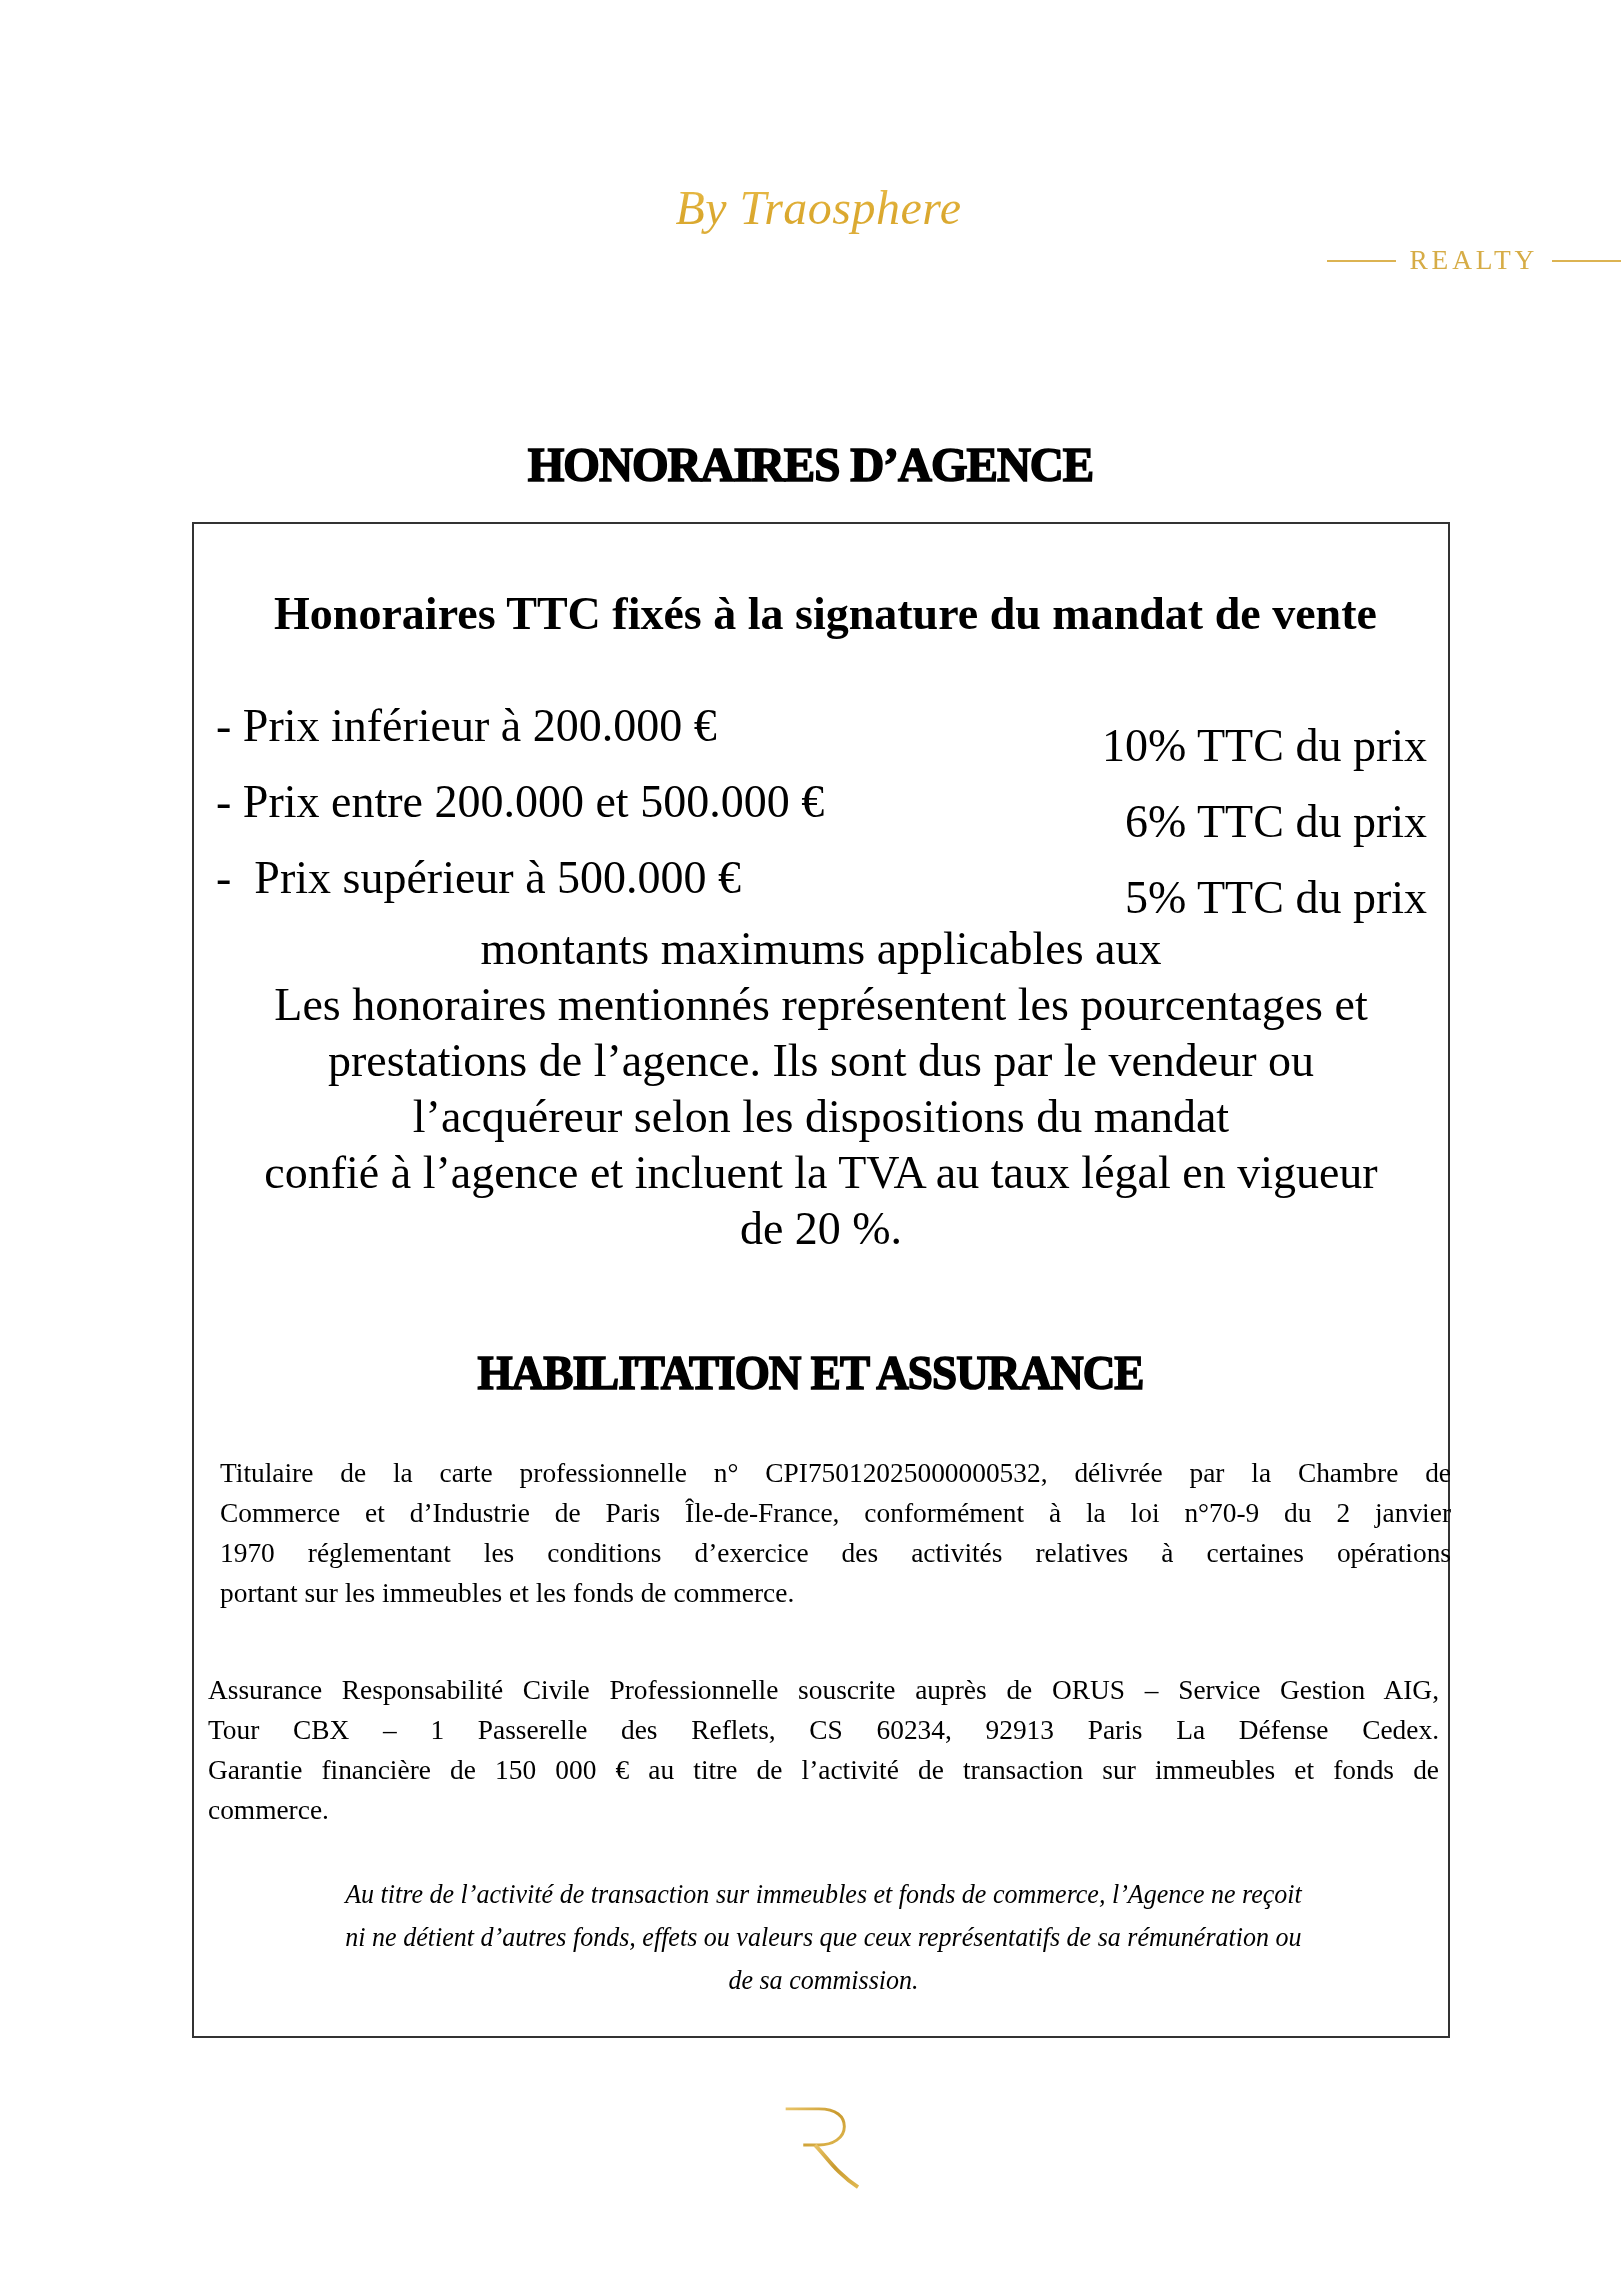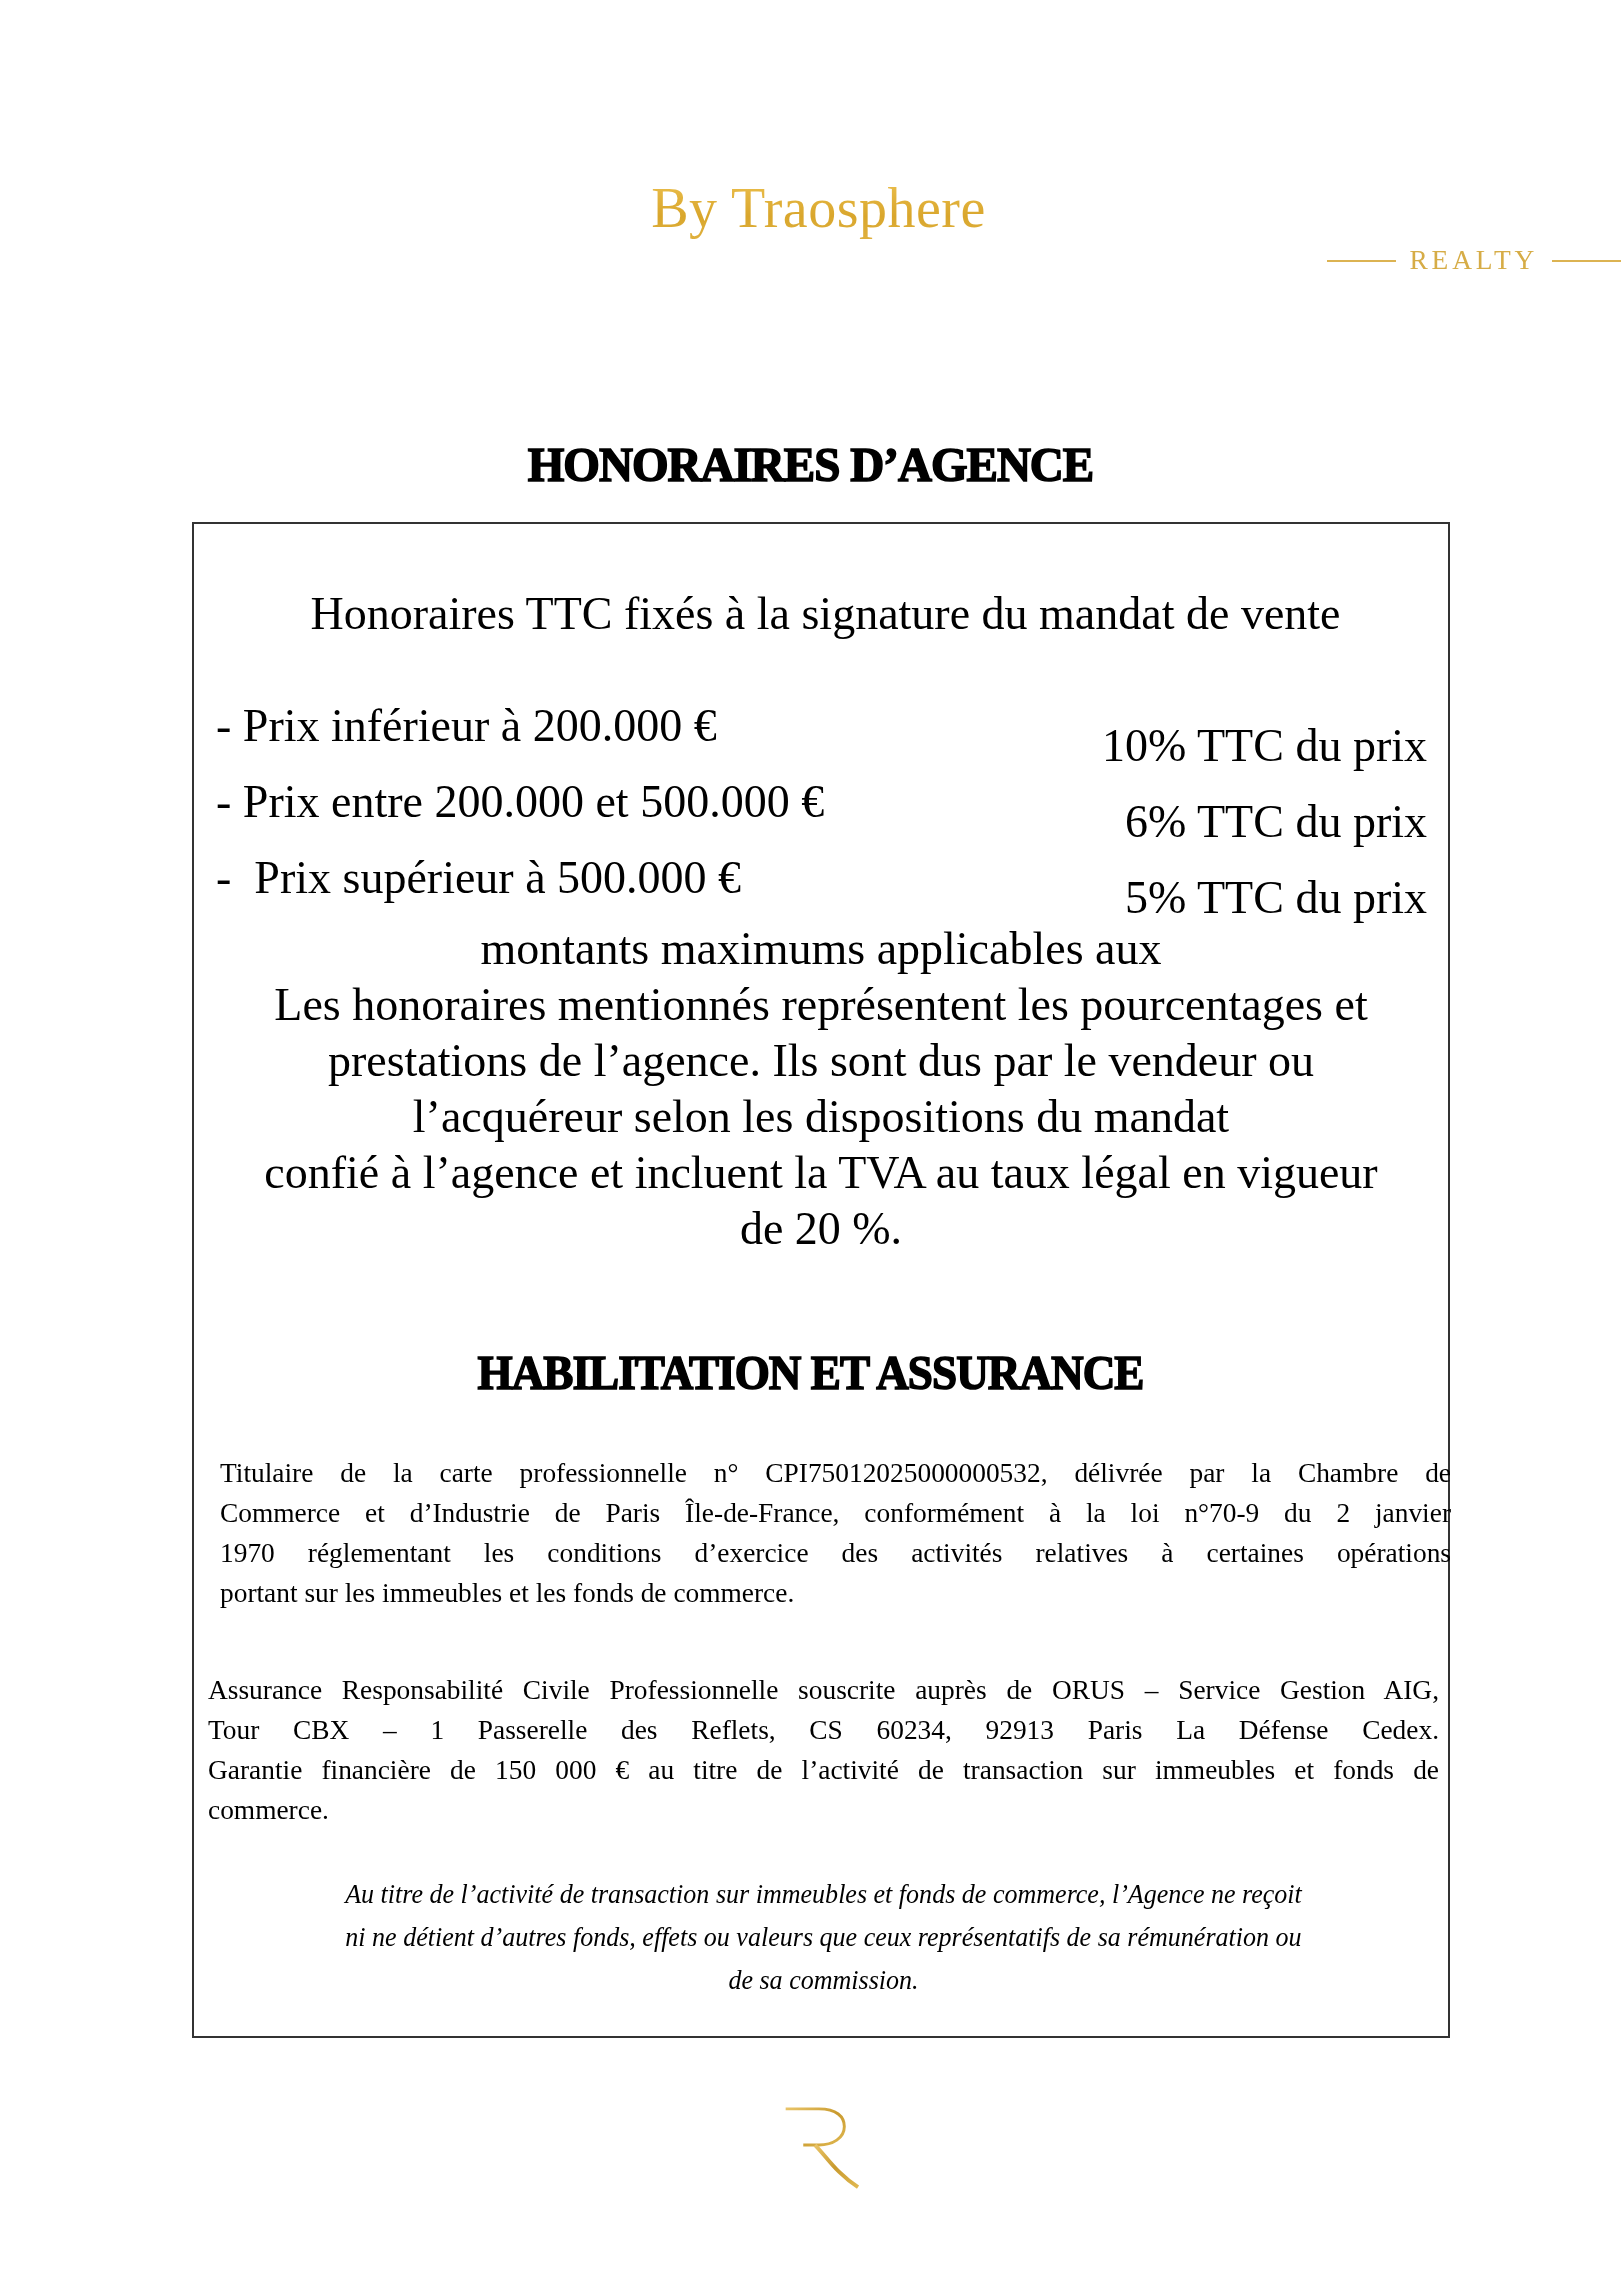--- a/index.html
+++ b/index.html
@@ -18,21 +18,22 @@
   .logo {
     position: absolute;
     left: 0;
     top: 165px;
     width: 1621px;
     text-align: center;
   }
   .logo-name {
     display: block;
     font-family: "Liberation Serif", serif;
-    font-size: 56px;
+    font-style: italic;
+    font-size: 48px;
     line-height: 86px;
     letter-spacing: 0.5px;
     color: #e3b43a;
     background: linear-gradient(180deg, #f3c95a 0%, #d9a62c 60%, #e2b647 100%);
     -webkit-background-clip: text;
     background-clip: text;
     -webkit-text-fill-color: transparent;
     padding-left: 16px;
   }
   .logo-sub {
@@ -89,20 +90,21 @@
   .intro {
     position: absolute;
     left: 192px;
     top: 586px;
     width: 1258px;
     text-align: center;
     font-size: 46px;
     line-height: 55px;
     padding-left: 9px;
     box-sizing: border-box;
+    font-weight: bold;
   }
   .fee-table {
     position: absolute;
     left: 216px;
     top: 698px;
     width: 1211px;
   }
   .fee-row {
     display: flex;
     justify-content: space-between;

